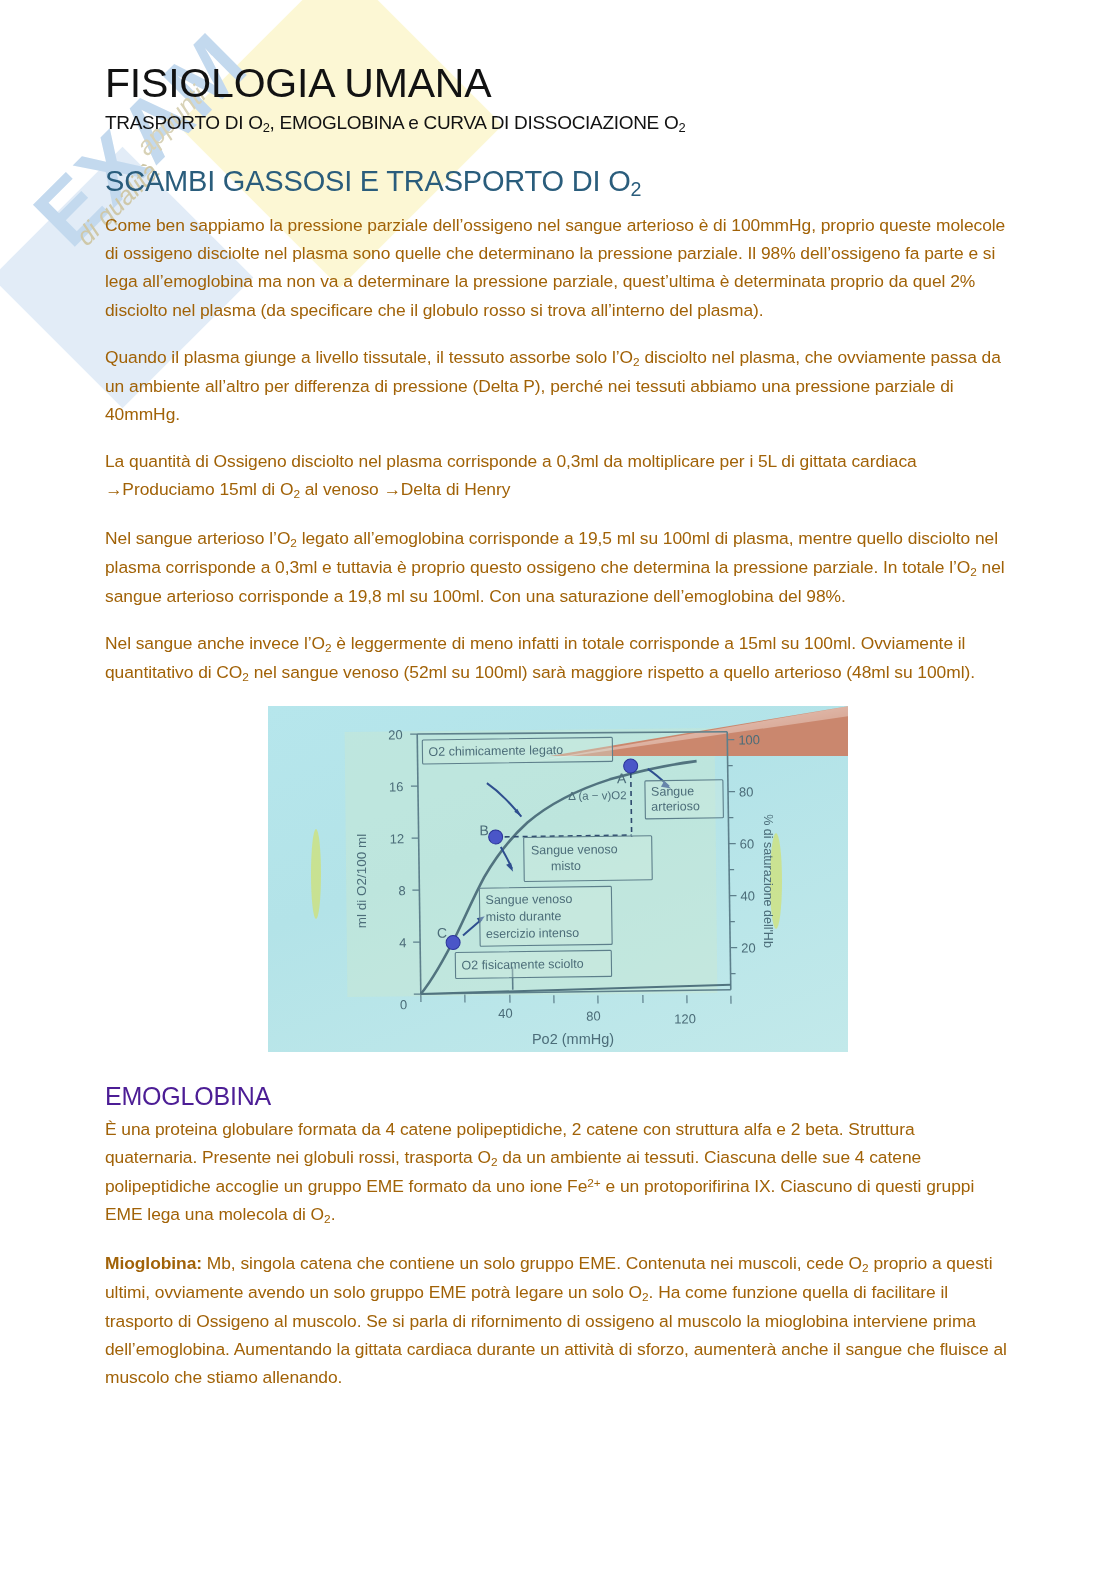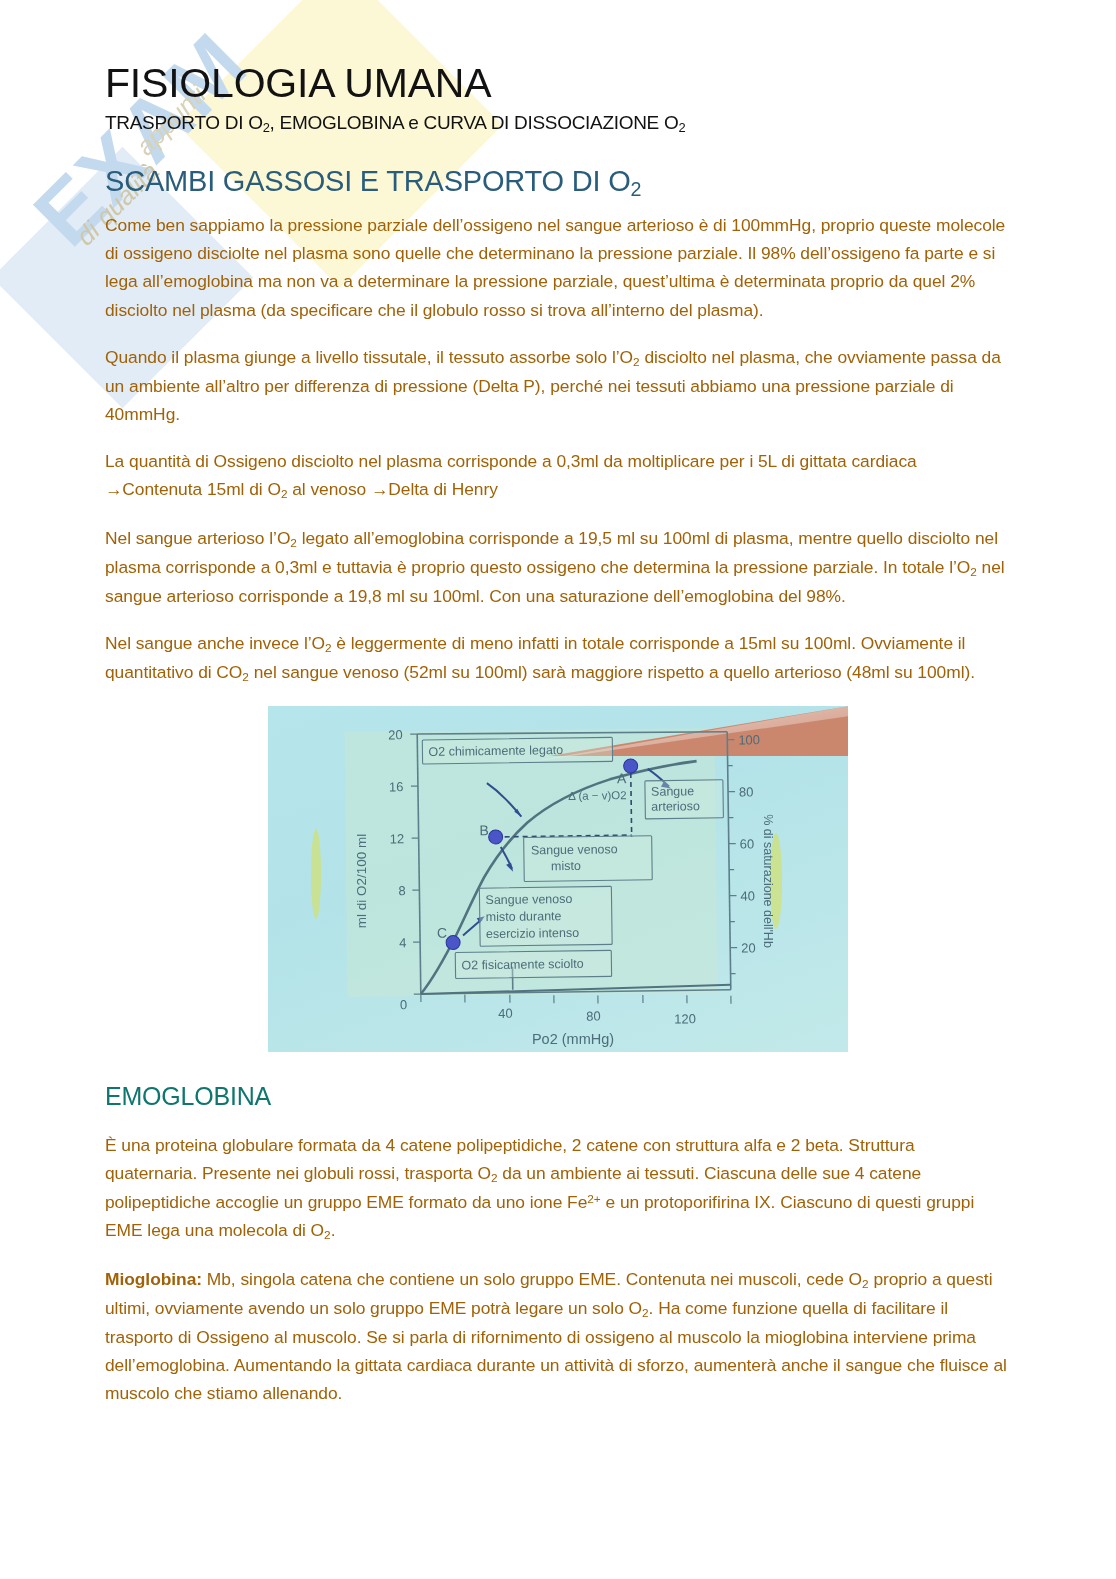--- a/index.html
+++ b/index.html
@@ -113,22 +113,22 @@
     font-size: 29px;
     font-weight: normal;
     margin: 0 0 10px 0;
     color: #2a5d7c;
     letter-spacing: -0.2px;
     line-height: 1.15;
   }
   h3.section-head-emo {
     font-size: 25px;
     font-weight: normal;
-    margin: 30px 0 20px 0;
-    color: #0f766e;
+    margin: 30px 0 4px 0;
+    color: #4c1d95;
     letter-spacing: -0.2px;
     line-height: 1.15;
   }
   p.body {
     font-size: 17.4px;
     line-height: 1.62;
     margin: 0 0 19px 0;
     color: #a16207;
     letter-spacing: -0.05px;
     text-align: left;
@@ -222,21 +222,21 @@
     <h1 class="doc-title">FISIOLOGIA UMANA</h1>
 
     <h2 class="doc-subtitle"><span>TRASPORTO DI O</span><sub>2</sub><span>, EMOGLOBINA e CURVA DI DISSOCIAZIONE O</span><sub>2</sub></h2>
 
     <h3 class="section-head"><span>SCAMBI GASSOSI E TRASPORTO DI O</span><sub>2</sub></h3>
 
     <p class="body">Come ben sappiamo la pressione parziale dell’ossigeno nel sangue arterioso è di 100mmHg, proprio queste molecole di ossigeno disciolte nel plasma sono quelle che determinano la pressione parziale. Il 98% dell’ossigeno fa parte e si lega all’emoglobina ma non va a determinare la pressione parziale, quest’ultima è determinata proprio da quel 2% disciolto nel plasma (da specificare che il globulo rosso si trova all’interno del plasma).</p>
 
     <p class="body"><span>Quando il plasma giunge a livello tissutale, il tessuto assorbe solo l’O</span><sub>2</sub><span> disciolto nel plasma, che ovviamente passa da un ambiente all’altro per differenza di pressione (Delta P), perché nei tessuti abbiamo una pressione parziale di 40mmHg.</span></p>
 
-    <p class="body"><span>La quantità di Ossigeno disciolto nel plasma corrisponde a 0,3ml da moltiplicare per i 5L di gittata cardiaca </span><span class="arrow-glyph">→</span><span>Contenuta 15ml di O</span><sub>2</sub><span> al venoso </span><span class="arrow-glyph">→</span><span>Delta di Henry</span></p>
+    <p class="body"><span>La quantità di Ossigeno disciolto nel plasma corrisponde a 0,3ml da moltiplicare per i 5L di gittata cardiaca </span><span class="arrow-glyph">→</span><span>Produciamo 15ml di O</span><sub>2</sub><span> al venoso </span><span class="arrow-glyph">→</span><span>Delta di Henry</span></p>
 
     <p class="body"><span>Nel sangue arterioso l’O</span><sub>2</sub><span> legato all’emoglobina corrisponde a 19,5 ml su 100ml di plasma, mentre quello disciolto nel plasma corrisponde a 0,3ml e tuttavia è proprio questo ossigeno che determina la pressione parziale. In totale l’O</span><sub>2</sub><span> nel sangue arterioso corrisponde a 19,8 ml su 100ml. Con una saturazione dell’emoglobina del 98%.</span></p>
 
     <p class="body"><span>Nel sangue anche invece l’O</span><sub>2</sub><span> è leggermente di meno infatti in totale corrisponde a 15ml su 100ml. Ovviamente il quantitativo di CO</span><sub>2</sub><span> nel sangue venoso (52ml su 100ml) sarà maggiore rispetto a quello arterioso (48ml su 100ml).</span></p>
 
     <div id="figure-wrap">
       <div id="figure">
         <div id="fig-panel"></div>
         <div id="fig-corner"></div>
         <div id="fig-corner-b"></div>

